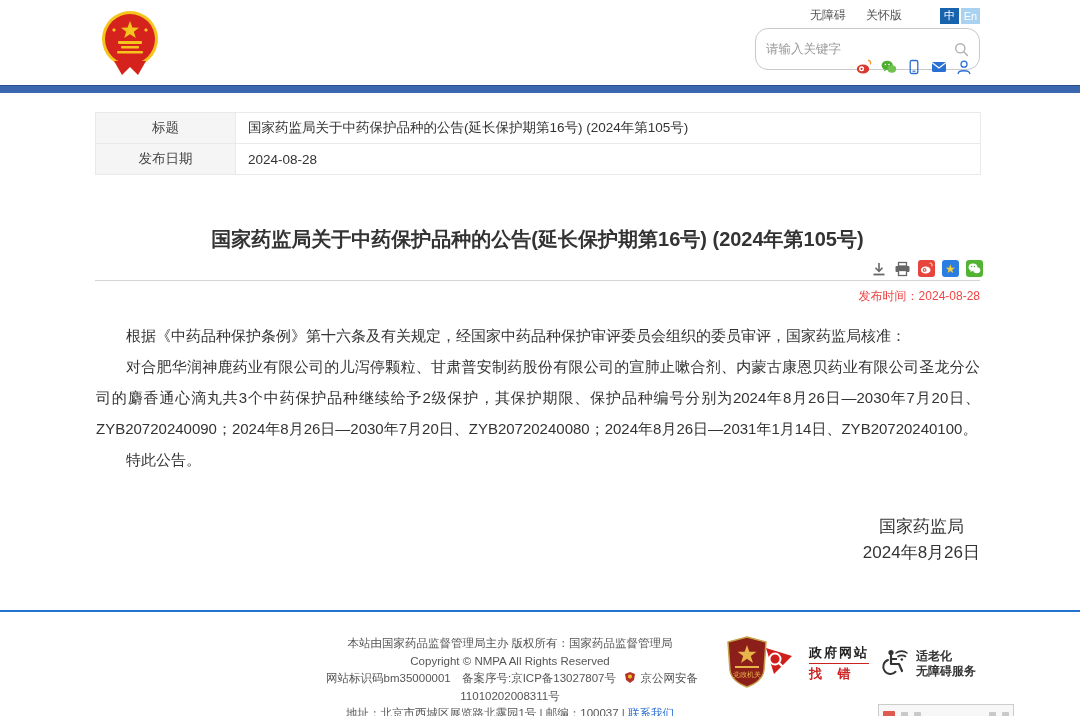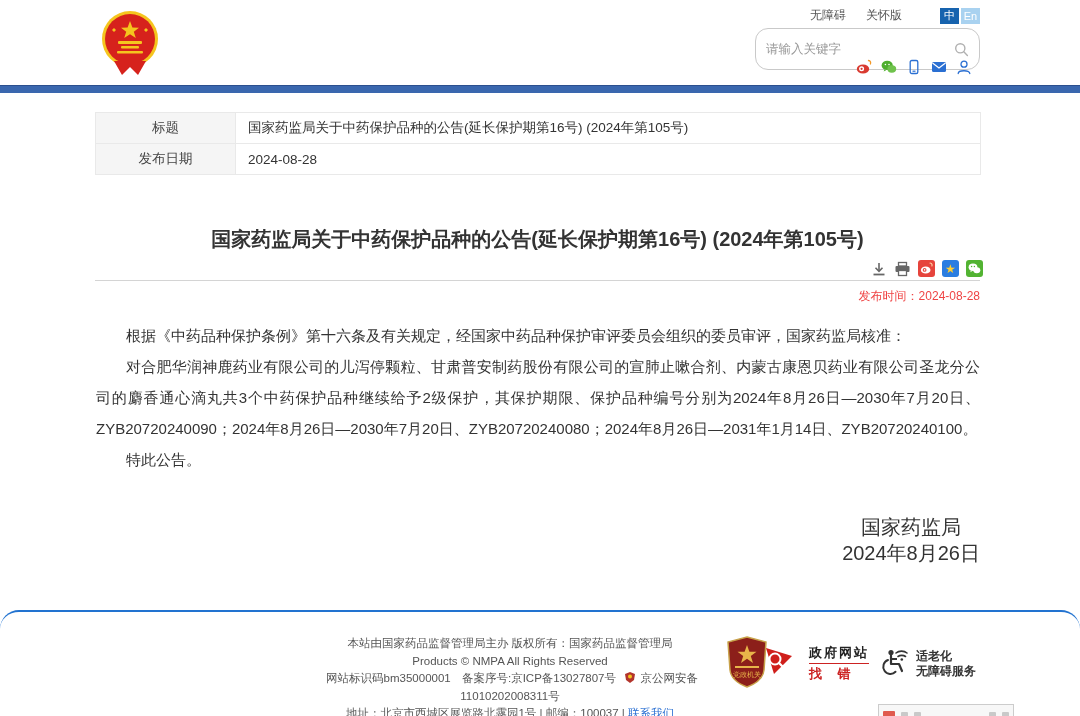--- a/index.html
+++ b/index.html
@@ -45,24 +45,24 @@
   .share-sq { width:17px; height:17px; border-radius:3px; display:flex; align-items:center; justify-content:center; cursor:pointer; }
   .share-weibo { background:#e6443c; }
   .share-star { background:#2a7de1; color:#ffce31; font-size:12px; line-height:1; }
   .share-wechat { background:#52b332; }
   .title-divider { position:absolute; left:95px; top:280px; width:885px; height:0; border-top:1px solid #d4d4d4; }
   .publish-time { position:absolute; top:288px; right:100px; font-size:12px; color:#ef4444; }
 
   .body-text { position:absolute; left:96px; top:320px; width:884px; font-size:15px; line-height:31px; text-align:justify; color:#333; }
   .body-text p { text-indent:2em; }
 
-  .signature { position:absolute; top:514px; right:100px; text-align:center; font-size:20px; color:#333; line-height:26px; }
-
-  
-  .footer { position:absolute; left:0; top:610px; width:1080px; height:106px; background:#fff; border-top:2px solid #2273d0;border-radius:19px; }
+  .signature { position:absolute; top:514px; right:100px; text-align:center; font-size:17px; color:#333; line-height:26px; }
+
+  
+  .footer { position:absolute; left:0; top:610px; width:1080px; height:106px; background:#fff; border-top:2px solid #2273d0; }
   .footer-text { position:absolute; left:280px; top:23px; width:460px; text-align:center; font-size:11.5px; color:#555; line-height:17.5px; }
   .footer-text .seg { margin:8px 4px; }
   .beian-icon { display:inline-block; width:10px; height:11px; vertical-align:-1px; margin:0 2px; }
   .footer-link { color:#2a6fd2; cursor:pointer; }
 
   .badge-shield { position:absolute; left:726px; top:24px; width:42px; height:52px; cursor:pointer; }
   .badge-goverr { position:absolute; left:762px; top:32px; display:flex; align-items:center; gap:13px; cursor:pointer; }
   .goverr-text { font-size:13px; line-height:16px; }
   .goverr-top { color:#222; font-weight:bold; letter-spacing:2px; border-bottom:1px solid #c22; padding-bottom:2px; }
   .goverr-bottom { color:#c22; font-weight:bold; letter-spacing:6px; padding-top:2px; }
@@ -220,21 +220,21 @@
   </div>
 
   <div class="signature">
     <div>国家药监局</div>
     <div>2024年8月26日</div>
   </div>
 
   <div class="footer">
     <div class="footer-text">
       <div>本站由国家药品监督管理局主办 版权所有：国家药品监督管理局</div>
-      <div>Products © NMPA All Rights Reserved</div>
+      <div>Copyright © NMPA All Rights Reserved</div>
       <div>
         <span class="seg">网站标识码bm35000001</span>
         <span class="seg">备案序号:京ICP备13027807号</span>
         <span class="beian-icon">
           <svg width="10" height="11" viewBox="0 0 10 11">
               <path d="M5 0 L10 2 L9 8 L5 11 L1 8 L0 2 Z" fill="#b3342c"></path>
               <circle cx="5" cy="4.5" r="2" fill="#f5c51e"></circle>
             </svg>
         </span>
         <span>京公网安备11010202008311号</span>

